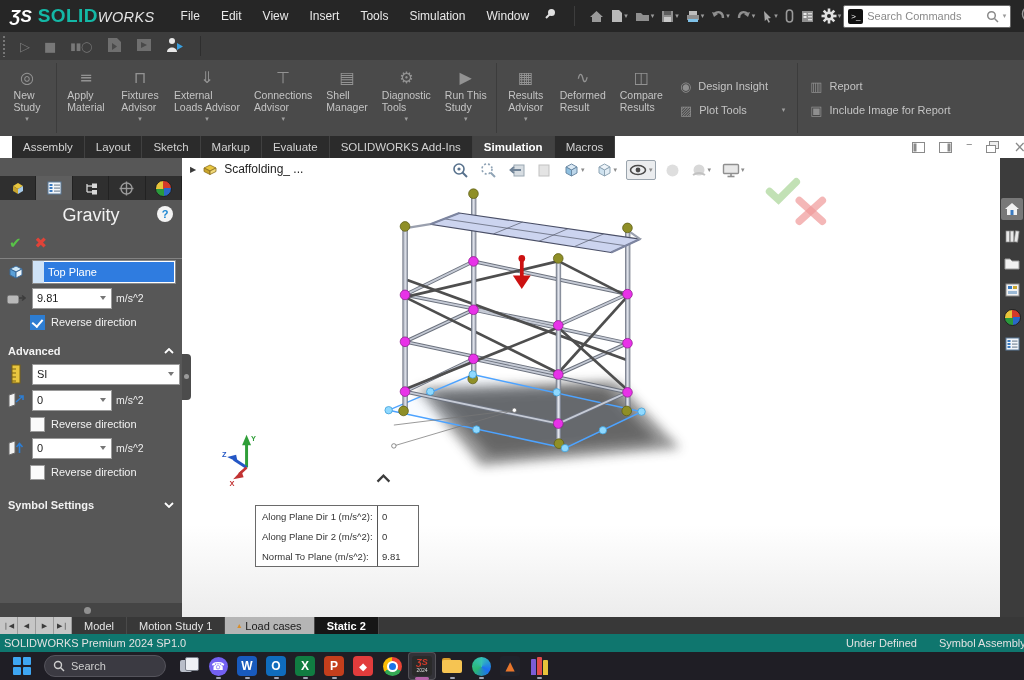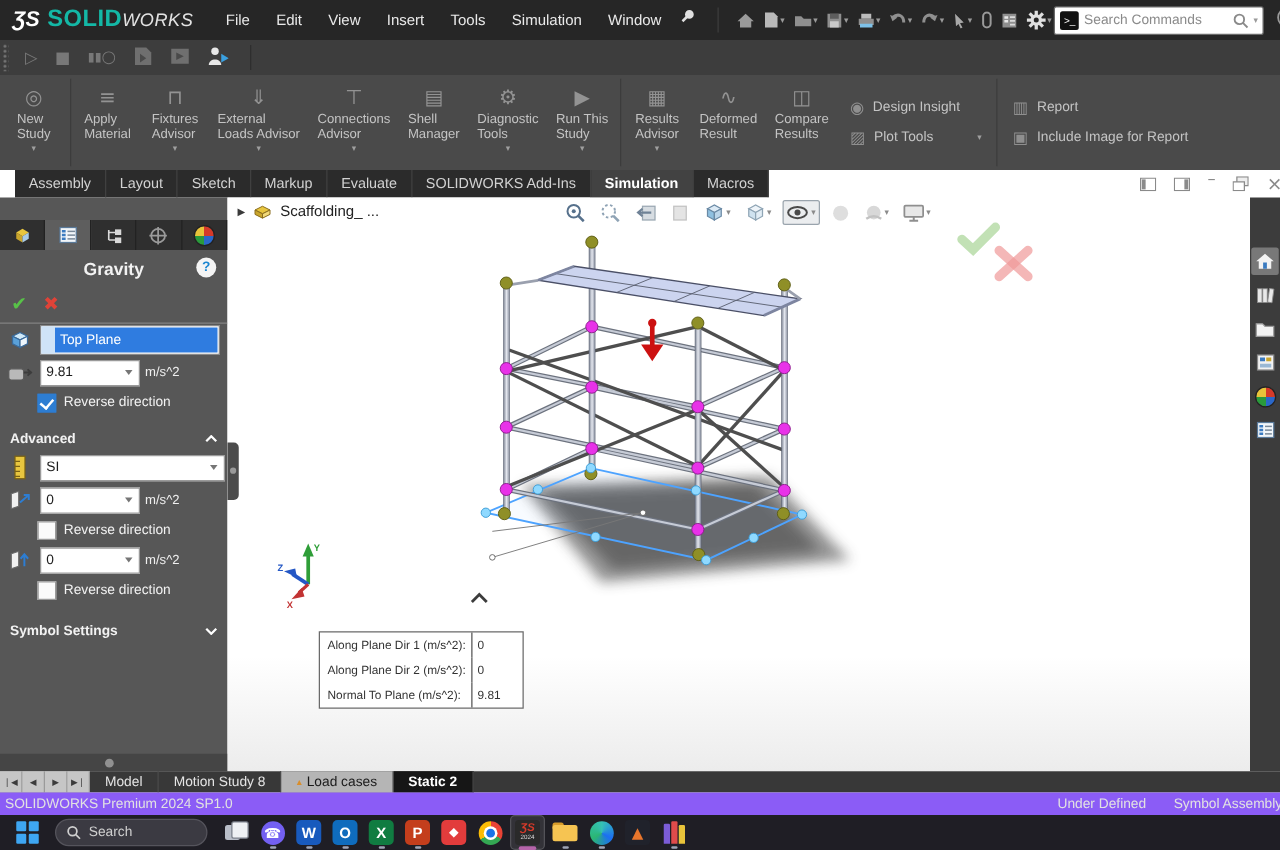--- a/index.html
+++ b/index.html
@@ -56,21 +56,21 @@
   .wclose{font-size:15px;}
   
   .workspace{position:absolute;left:0;top:158px;width:1024px;height:459px;}
   
   .panel{position:absolute;left:0;top:0;width:182px;height:459px;background:#575757;
          display:flex;flex-direction:column;color:#f2f2f2;}
   .ptabs{height:24px;margin-top:18px;background:#2f2f2f;display:flex;}
   .ptab{width:36px;display:flex;align-items:center;justify-content:center;border-right:1px solid #222;}
   .ptab.active{background:#5e5e5e;}
   .phead{height:30px;display:flex;align-items:center;justify-content:center;position:relative;}
-  .phead .ttl{font-size:14px;font-weight:bold;text-align:right;}
+  .phead .ttl{font-size:18px;font-weight:normal;text-align:right;}
   .helpc{position:absolute;right:9px;top:6px;width:16px;height:16px;border-radius:50%;background:#f4f4f4;
          color:#1c86d1;font-weight:bold;font-size:11px;display:flex;align-items:center;justify-content:center;}
   .pok{height:26px;display:flex;align-items:center;gap:13px;padding-left:9px;font-size:15px;font-weight:bold;}
   .okg{color:#58c248;} .okr{color:#e04338;}
   .phr{border-top:1px solid #828282;margin:2px 0 0;}
   .psec{height:20px;display:flex;align-items:center;padding:0 8px;font-size:11px;font-weight:bold;margin-top:2px;}
   .psec svg{margin-left:auto;}
   .prow{height:26px;display:flex;align-items:center;padding:0 4px;gap:4px;}
   .pic{width:24px;height:22px;display:flex;align-items:center;justify-content:center;flex:none;}
   .sel-list{position:relative;flex:1;height:22px;background:#fff;border:1px solid #8a8a8a;margin-right:2px;}
@@ -119,21 +119,21 @@
   
   .modeltabs{position:absolute;left:0;top:617px;width:1024px;height:17px;background:#383838;display:flex;align-items:stretch;font-size:11px;}
   .navbtns{display:flex;background:#9f9f9f;}
   .navb{width:17px;display:flex;align-items:center;justify-content:center;background:#c6c6c6;
         border-right:1px solid #9a9a9a;color:#3c3c3c;font-size:7px;}
   .mtab{display:flex;align-items:center;gap:4px;padding:0 12px;color:#e4e4e4;border-right:1px solid #4a4a4a;white-space:nowrap;}
   .mtab.light{background:#b5b5b5;color:#1a1a1a;}
   .mtab.active{background:#161616;color:#fff;font-weight:bold;}
   .ticon{font-size:8px;color:#d98e2b;}
   
-  .statusbar{position:absolute;left:0;top:634px;width:1024px;height:18px;background:#8b5cf6;color:#e2e2e2;
+  .statusbar{position:absolute;left:0;top:634px;width:1024px;height:18px;background:#0f766e;color:#e2e2e2;
              font-size:11px;display:flex;align-items:center;overflow:hidden;}
   .sbl{margin-left:4px;white-space:nowrap;}
   .sbr{position:absolute;left:846px;display:flex;gap:22px;white-space:nowrap;}
   
   .taskbar{position:absolute;left:0;top:652px;width:1024px;height:28px;background:#1f1e25;
            display:flex;align-items:center;}
   .startbtn{width:20px;height:20px;margin-left:12px;display:grid;grid-template-columns:8px 8px;
             grid-template-rows:8px 8px;gap:2px;place-content:center;}
   .startbtn i{background:#3ea6f2;border-radius:1px;}
   .tsearch{margin-left:12px;width:122px;height:22px;border-radius:11px;background:#3b3a42;border:1px solid #55545c;
@@ -872,21 +872,21 @@
     <div class="navbtns">
       <span class="navb uicon">❘◀</span>
       <span class="navb uicon">◀</span>
       <span class="navb uicon">▶</span>
       <span class="navb uicon">▶❘</span>
     </div>
     <span class="mtab">
         <span>Model</span>
       </span>
     <span class="mtab">
-        <span>Motion Study 8</span>
+        <span>Motion Study 1</span>
       </span>
     <span class="mtab light">
         <span class="ticon uicon">▴</span>
         <span>Load cases</span>
       </span>
     <span class="mtab active">
         <span>Static 2</span>
       </span>
   </div>
 

